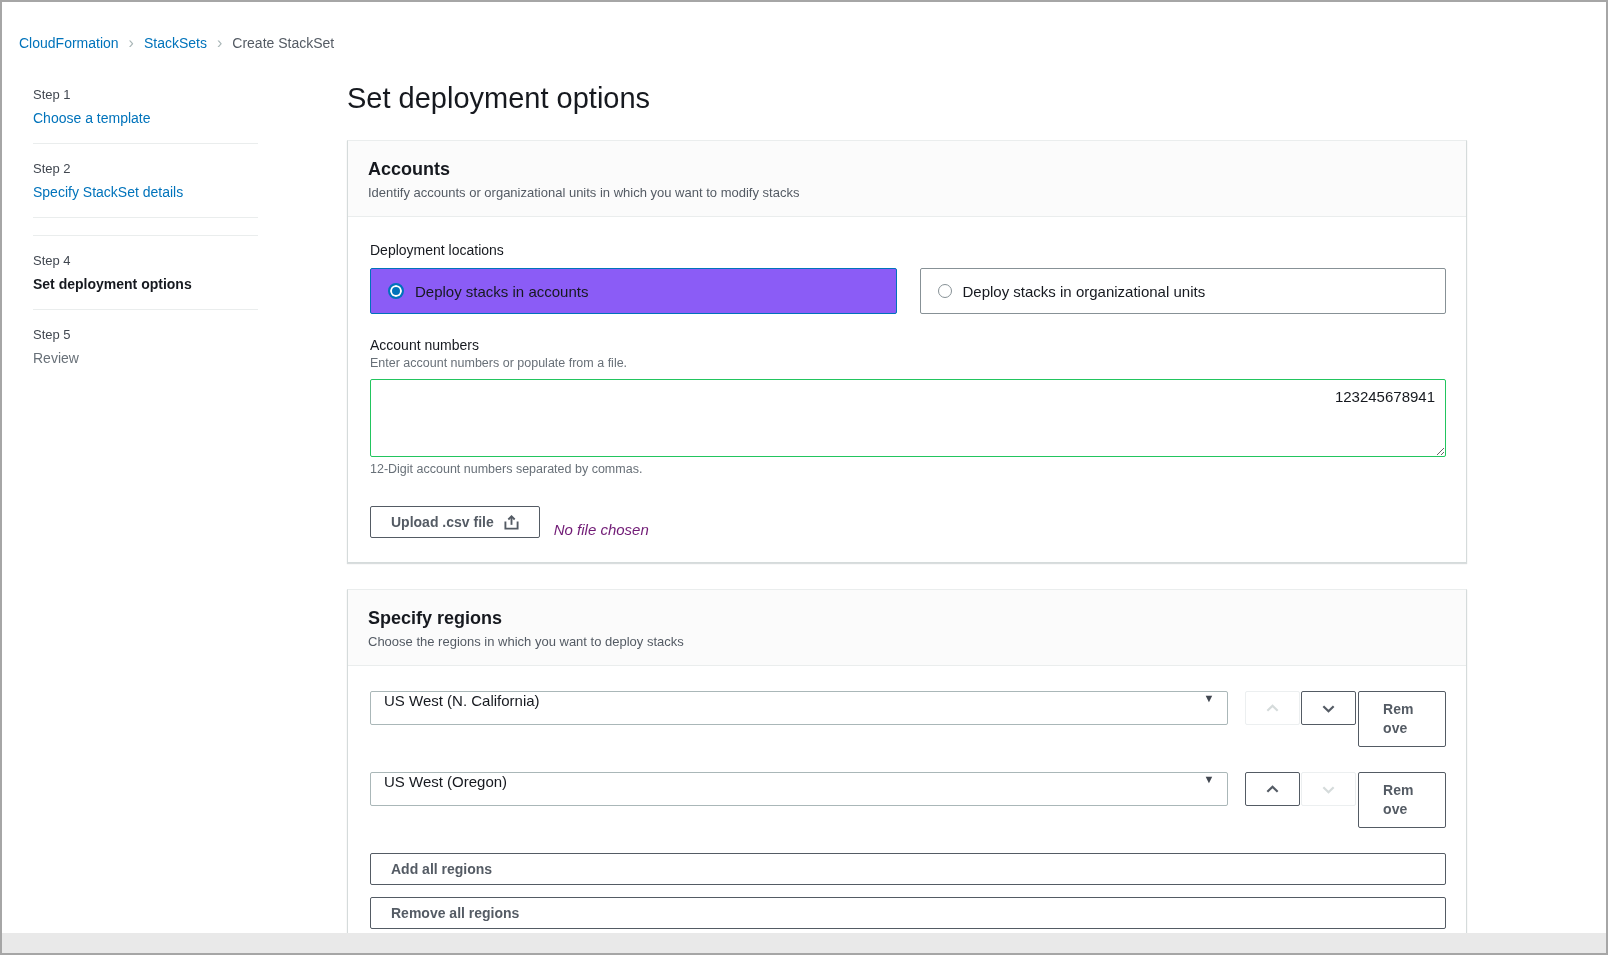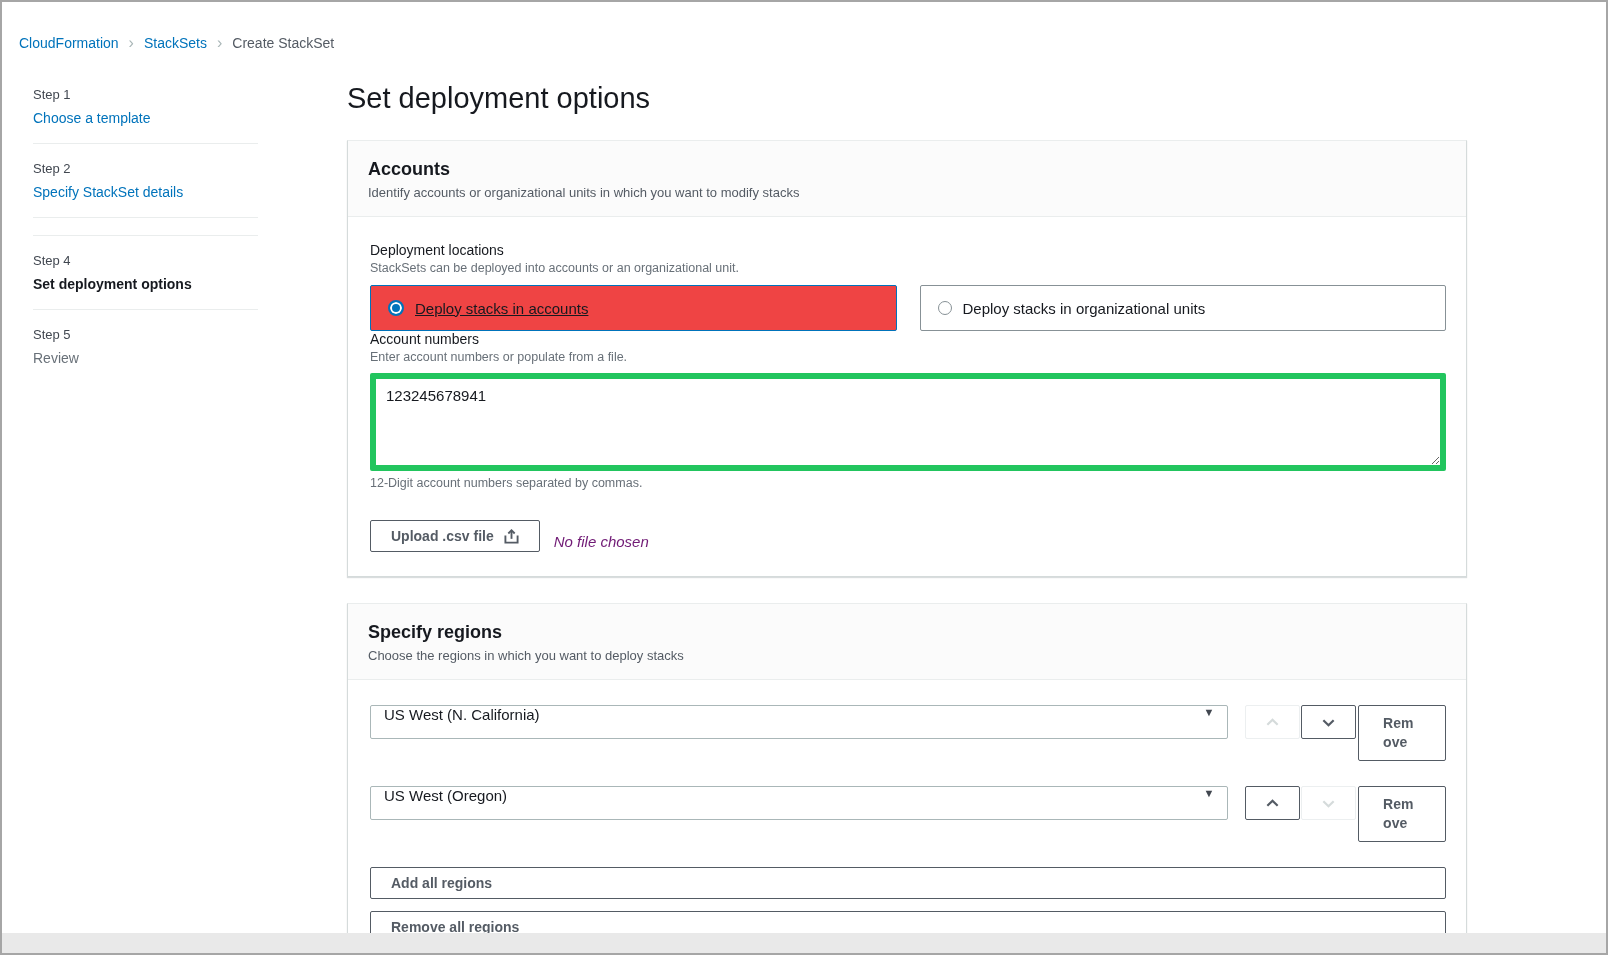--- a/index.html
+++ b/index.html
@@ -85,69 +85,69 @@
   }
   .card-desc {
     margin-top: 5px;
     font-size: 13px;
     color: #545b64;
   }
   .card-body { padding: 25px 20px 24px 22px; }
 
   .field-label { font-size: 14px; color: #16191f; }
   .field-desc { font-size: 12.5px; color: #687078; margin-top: 3px; }
-  .mt-block { }
+  .mt-block { margin-top: 23px; }
 
   
   .tiles { display: flex; gap: 23px; margin-top: 10px; }
   .tile {
     flex: 1;
     height: 46px;
     display: flex;
     align-items: center;
     padding-left: 17px;
     border: 1px solid #879196;
     border-radius: 2px;
     background: #ffffff;
     cursor: pointer;
     font-size: 15px;
   }
   .tile.selected {
     border-color: #0073bb;
-    background: #ef4444;
-    text-decoration: underline;
+    background: #8b5cf6;
   }
   .radio {
     width: 14px; height: 14px;
     border-radius: 50%;
     border: 1px solid #879196;
     background: #ffffff;
     margin-right: 11px;
     flex: none;
   }
   .radio.checked {
     width: 16px; height: 16px;
     border: 2px solid #0073bb;
     background: #0073bb;
     box-shadow: inset 0 0 0 2px #ffffff;
   }
 
   
   textarea.account-numbers {
     display: block;
     width: 100%;
-    height: 98px;
+    height: 78px;
     margin-top: 9px;
-    border: 6px solid #22c55e;
+    border: 1px solid #22c55e;
     border-radius: 2px;
     padding: 8px 10px;
     font-family: "Liberation Sans", "DejaVu Sans", sans-serif;
     font-size: 15px;
     color: #16191f;
     resize: both;
+    text-align: right;
   }
   .helper { font-size: 12.5px; color: #687078; margin-top: 5px; }
 
   
   .btn {
     display: inline-flex;
     align-items: center;
     gap: 10px;
     height: 32px;
     padding: 0 20px;
@@ -156,21 +156,21 @@
     border-radius: 2px;
     color: #545b64;
     font-family: inherit;
     font-size: 14px;
     font-weight: 700;
     cursor: pointer;
   }
   .upload-row {
     margin-top: 30px;
     display: flex;
-    align-items: flex-start;
+    align-items: flex-end;
     gap: 14px;
   }
   .file-status { font-size: 15px; font-style: italic; color: #701a75; margin-top: 13px; }
 
   
   .region-row { display: flex; align-items: flex-start; margin-bottom: 25px; }
   .region-select {
     width: 860px;
     height: 34px;
     border: 1px solid #aab7b8;
@@ -265,21 +265,20 @@
     <h1 class="page-title">Set deployment options</h1>
 
     <section class="card">
       <div class="card-header">
         <h2 class="card-title">Accounts</h2>
         <div class="card-desc">Identify accounts or organizational units in which you want to modify stacks</div>
       </div>
       <div class="card-body">
 
         <div class="field-label">Deployment locations</div>
-        <div class="field-desc">StackSets can be deployed into accounts or an organizational unit.</div>
 
         <div class="tiles">
           <div class="tile selected">
             <span class="radio checked"></span>
             <span>Deploy stacks in accounts</span>
           </div>
           <div class="tile">
             <span class="radio"></span>
             <span>Deploy stacks in organizational units</span>
           </div>

